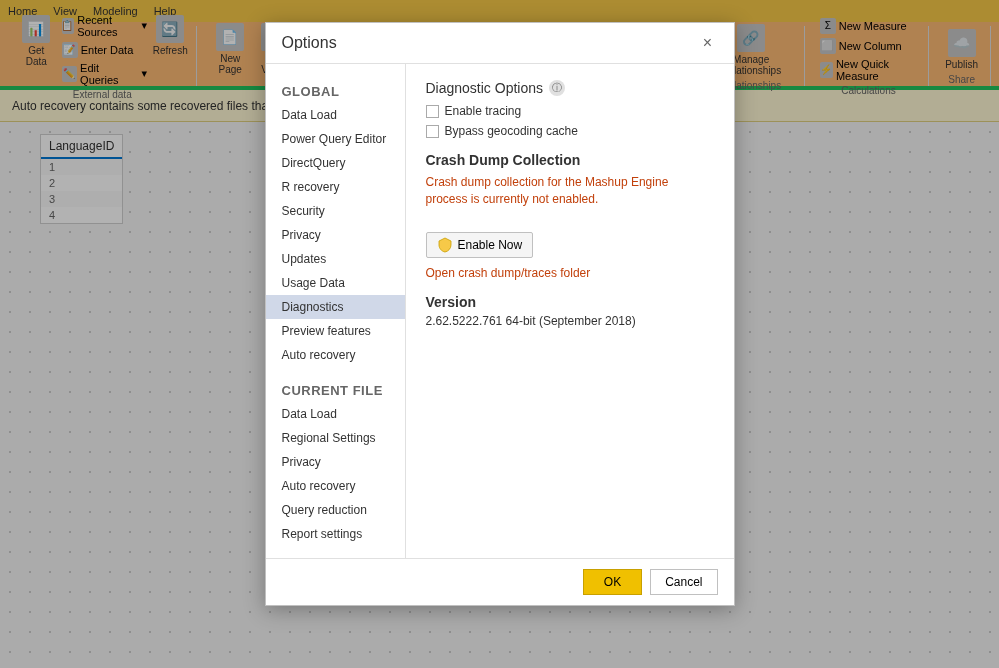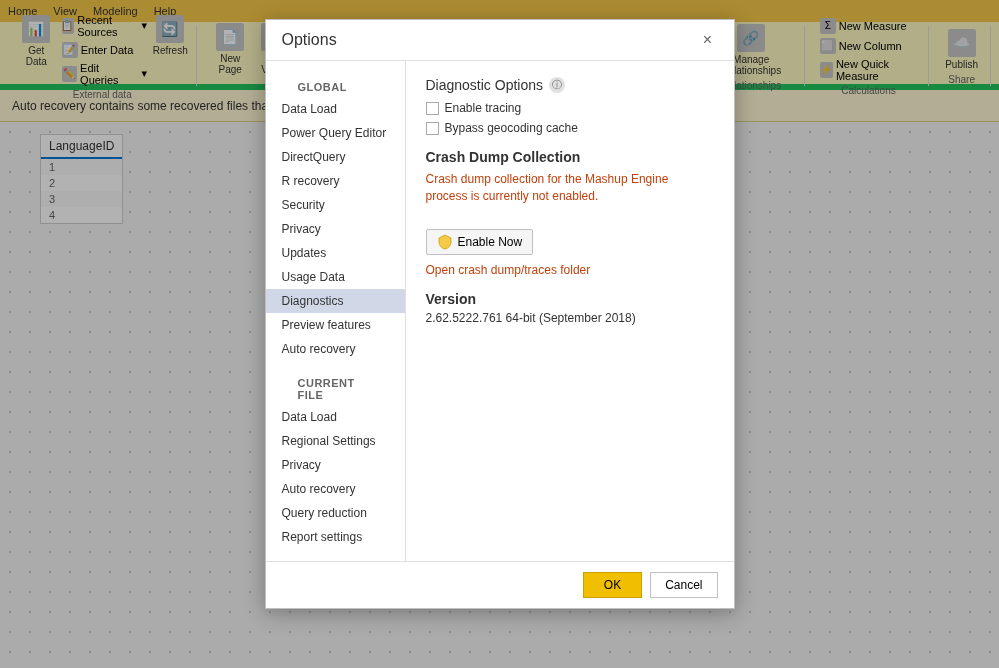--- a/index.html
+++ b/index.html
@@ -1,19 +1,19 @@
 <!DOCTYPE html>
 <html><head>
   <meta charset="utf-8">
   <style>
     * { box-sizing: border-box; margin: 0; padding: 0; }
     body { font-family: 'Segoe UI', Arial, sans-serif; font-size: 12px; background: #f0f0f0; overflow: hidden; width: 999px; height: 668px; position: relative; }
 
     
-    .ribbon { background: #fef9c3; border-bottom: 6px solid #22c55e; height: 90px; position: relative; z-index: 1; }
+    .ribbon { background: #fdba74; border-bottom: 4px solid #22c55e; height: 90px; position: relative; z-index: 1; }
     .ribbon-top { background: #f7c948; height: 22px; display: flex; align-items: center; padding: 0 8px; gap: 16px; }
     .ribbon-top span { font-size: 11px; color: #333; font-weight: 500; cursor: pointer; }
     .ribbon-main { display: flex; align-items: center; padding: 4px 8px; height: 68px; gap: 4px; }
     .ribbon-group { display: flex; flex-direction: column; align-items: center; border-right: 1px solid #e0e0e0; padding: 0 8px; height: 60px; justify-content: center; }
     .ribbon-group-label { font-size: 10px; color: #666; margin-top: 2px; }
     .ribbon-btn { display: flex; flex-direction: column; align-items: center; cursor: pointer; padding: 2px 4px; border-radius: 2px; min-width: 36px; }
     .ribbon-btn .icon-box { width: 28px; height: 28px; background: #c8c8c8; border-radius: 2px; display: flex; align-items: center; justify-content: center; font-size: 14px; }
     .ribbon-btn .label { font-size: 10px; color: #333; text-align: center; margin-top: 2px; }
     .ribbon-btn-row { display: flex; gap: 2px; }
     .ribbon-small-btn { display: flex; align-items: center; gap: 3px; cursor: pointer; padding: 1px 3px; border-radius: 2px; font-size: 11px; }
@@ -35,21 +35,21 @@
     
     .modal-overlay { position: absolute; top: 0; left: 0; right: 0; bottom: 0; background: rgba(0,0,0,0.3); z-index: 100; display: flex; align-items: center; justify-content: center; }
     .modal { background: white; width: 470px; min-height: 480px; border: 1px solid #c0c0c0; box-shadow: 0 4px 20px rgba(0,0,0,0.3); display: flex; flex-direction: column; position: relative; top: -20px; }
     .modal-titlebar { display: flex; align-items: center; justify-content: space-between; padding: 10px 16px; border-bottom: 1px solid #e0e0e0; }
     .modal-title { font-size: 16px; color: #333; font-weight: 400; }
     .modal-close { cursor: pointer; font-size: 16px; color: #666; width: 20px; height: 20px; display: flex; align-items: center; justify-content: center; border-radius: 2px; }
     .modal-body { display: flex; flex: 1; }
 
     
     .modal-nav { width: 140px; border-right: 1px solid #e0e0e0; padding: 12px 0; flex-shrink: 0; }
-    .nav-section-label { font-size: 11px; color: #666; font-weight: 600; padding: 8px 32px 4px; letter-spacing: 0.5px; }
+    .nav-section-label { font-size: 13px; color: #666; font-weight: 600; padding: 8px 16px 4px; letter-spacing: 0.5px; }
     .nav-item { padding: 5px 16px; font-size: 12px; color: #333; cursor: pointer; }
     .nav-item.active { background: #d0d8e8; color: #333; }
     .nav-divider { height: 8px; }
 
     
     .modal-content { flex: 1; padding: 16px 20px; overflow-y: auto; }
     .content-section-title { font-size: 14px; color: #333; font-weight: 500; margin-bottom: 8px; display: flex; align-items: center; gap: 6px; }
     .info-icon { width: 16px; height: 16px; border-radius: 50%; background: #e0e0e0; display: inline-flex; align-items: center; justify-content: center; font-size: 10px; color: #666; }
     .checkbox-row { display: flex; align-items: center; gap: 6px; margin-bottom: 6px; font-size: 12px; color: #333; }
     .checkbox-box { width: 13px; height: 13px; border: 1px solid #aaa; background: white; display: inline-block; flex-shrink: 0; }

